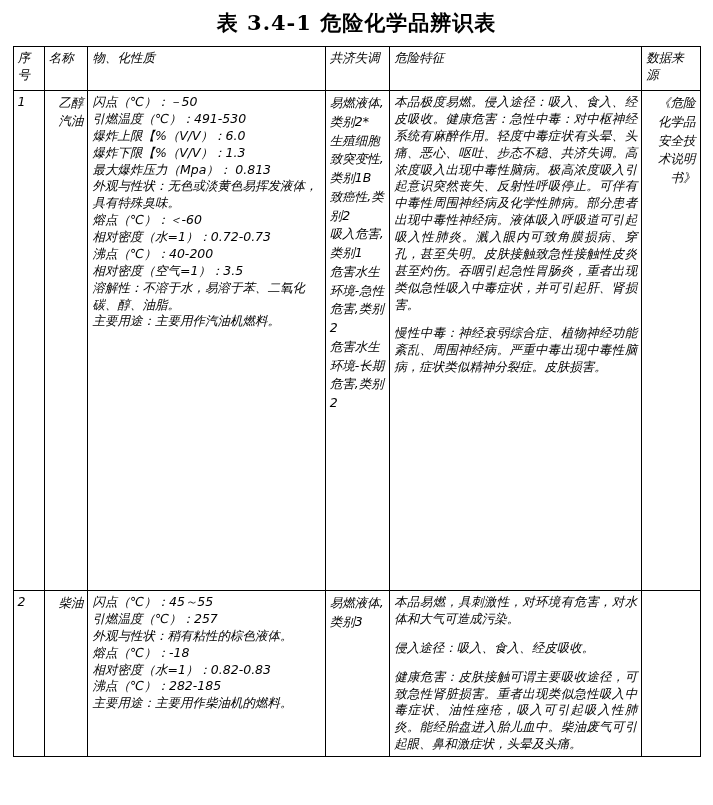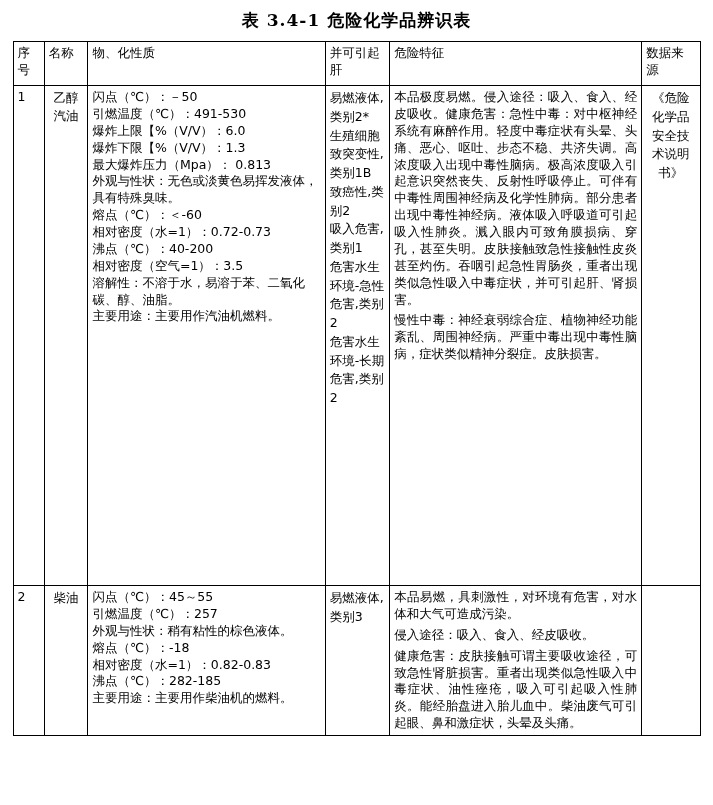--- a/index.html
+++ b/index.html
@@ -15,34 +15,35 @@
     overflow: hidden;
   }
   .page {
     width: 713px;
     height: 805px;
     position: relative;
     box-sizing: border-box;
   }
   .doc-title {
     text-align: center;
-    font-size: 17px;
+    font-size: 21px;
     font-weight: bold;
     letter-spacing: 1px;
     padding-top: 9px;
     padding-bottom: 9px;
     font-family: "DejaVu Serif", "Liberation Serif", serif;
   }
   table.haz {
     border-collapse: collapse;
     table-layout: fixed;
     width: 688px;
     margin: 0 auto;
     font-size: 12.5px;
     line-height: 1.35;
+    font-style: italic;
   }
   table.haz th, table.haz td {
     border: 1px solid #000000;
     vertical-align: top;
     padding: 3px 4px 3px 4px;
     box-sizing: border-box;
   }
   thead th {
     font-weight: normal;
     text-align: left;
@@ -51,21 +52,21 @@
     height: 44px;
   }
   .c-no    { width: 30px;  text-align: left; }
   .c-name  { width: 42px;  text-align: left; }
   .c-props { width: 228px; }
   .c-cat   { width: 62px;  }
   .c-feat  { width: 242px; }
   .c-src   { width: 56px; margin-left: 24px;  }
 
   td.c-no, td.c-name, td.c-src {
-    text-align: center;
+    text-align: right;
   }
   td.c-no {
     vertical-align: middle;
     text-align: left;
     padding-left: 4px;
   }
   td.c-name {
     vertical-align: middle;
     word-break: break-all;
     line-height: 1.45;
@@ -84,38 +85,38 @@
     margin: 0;
   }
   .cell-lines > span {
     display: block;
   }
   .feat-para {
     text-align: justify;
     text-justify: inter-ideograph;
   }
   .feat-para + .feat-para {
-    margin-top: 4px;
+    margin-top: 12px;
   }
   .row1 td { height: 500px; }
 </style>
 </head>
 <body>
 
 <div class="page">
 
   <div class="doc-title">表 3.4-1   危险化学品辨识表</div>
 
   <table class="haz">
     <thead>
       <tr>
         <th class="c-no">序号</th>
         <th class="c-name">名称</th>
         <th class="c-props">物、化性质</th>
-        <th class="c-cat">并可引起肝</th>
+        <th class="c-cat">共济失调</th>
         <th class="c-feat">危险特征</th>
         <th class="c-src">数据来源</th>
       </tr>
     </thead>
     <tbody>
       <tr class="row1">
         <td class="c-no">1</td>
         <td class="c-name">乙醇汽油</td>
         <td class="c-props">
           <div class="cell-lines">

